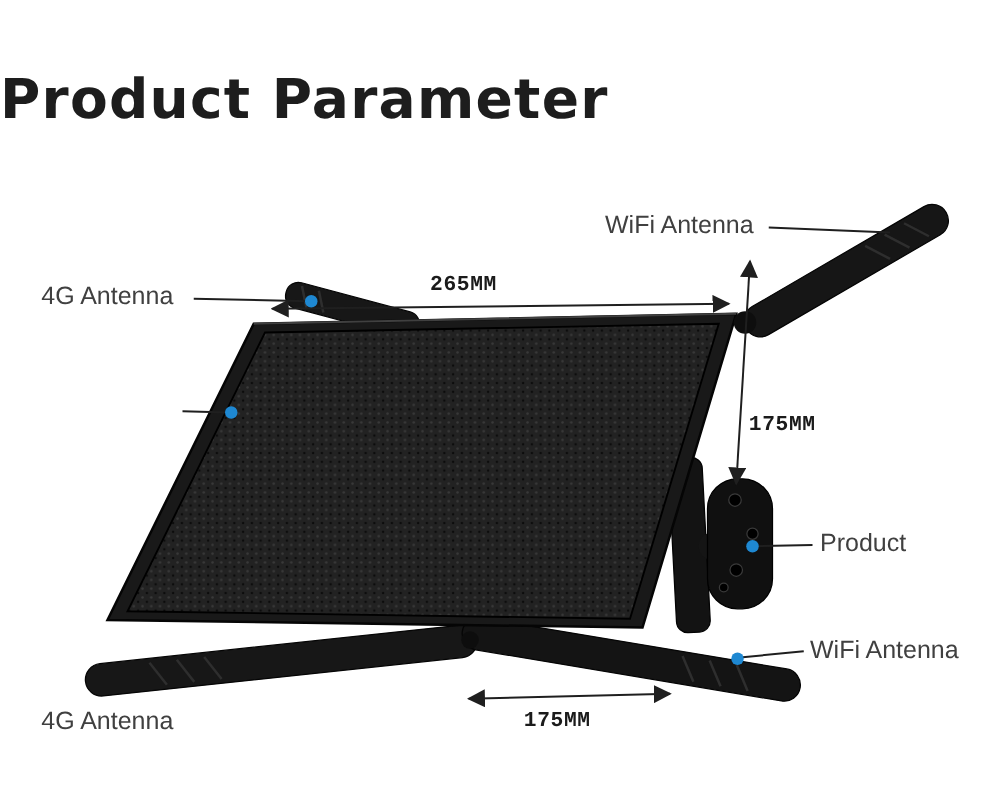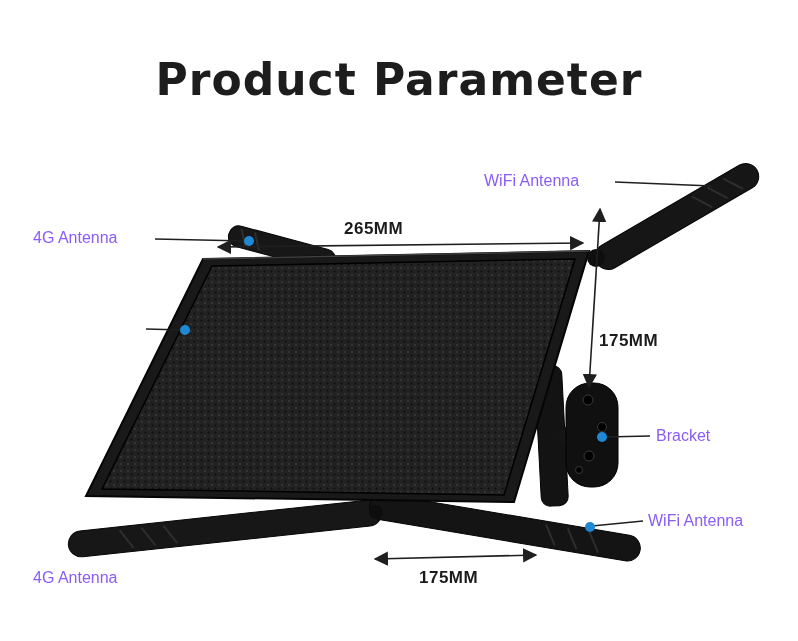--- a/index.html
+++ b/index.html
@@ -1,31 +1,31 @@
 <!DOCTYPE html>
 <html><head>
 <meta charset="utf-8">
 <style>
   html,body{margin:0;padding:0;background:#fff;}
   .stage{
     position:relative;width:798px;height:641px;background:#ffffff;
     font-family:"Liberation Sans",sans-serif;overflow:hidden;
   }
   .title{
-    position:absolute;top:54px;left:0;width:798px;text-align:center;
+    position:absolute;top:54px;left:0;width:798px;
     font-family:"DejaVu Sans",sans-serif;font-weight:700;font-size:44px;
     letter-spacing:1px;color:#1d1d1d;
   }
   .illustration{position:absolute;left:0;top:0;}
   .callout{
-    position:absolute;font-size:16px;color:#8b5cf6;white-space:nowrap;line-height:23px;
+    position:absolute;font-size:20px;color:#404040;white-space:nowrap;line-height:23px;
   }
   .meas{
     position:absolute;font-size:17px;font-weight:700;color:#1b1b1b;
-    white-space:nowrap;letter-spacing:.5px;line-height:20px;
+    white-space:nowrap;letter-spacing:.5px;line-height:20px;font-family:Liberation Mono, monospace;
   }
 </style>
 </head>
 <body>
 
 <div class="stage">
 
   <svg class="illustration" width="798" height="641" viewBox="0 0 798 641">
     <defs>
       <pattern id="mesh" patternUnits="userSpaceOnUse" width="7" height="7">
@@ -99,21 +99,21 @@
     <circle cx="249" cy="241" r="5" fill="#1e88d2"></circle>
     <circle cx="185" cy="330" r="5" fill="#1e88d2"></circle>
     <circle cx="602" cy="437" r="5" fill="#1e88d2"></circle>
     <circle cx="590" cy="527" r="5" fill="#1e88d2"></circle>
   </svg>
 
   <div class="title">Product Parameter</div>
 
   <div class="callout" style="left:484px;top:169px">WiFi Antenna</div>
   <div class="callout" style="left:33px;top:226px">4G Antenna</div>
-  <div class="callout" style="left:656px;top:424px">Bracket</div>
+  <div class="callout" style="left:656px;top:424px">Product</div>
   <div class="callout" style="left:648px;top:509px">WiFi Antenna</div>
   <div class="callout" style="left:33px;top:566px">4G Antenna</div>
 
   <div class="meas" style="left:344px;top:219px">265MM</div>
   <div class="meas" style="left:599px;top:331px">175MM</div>
   <div class="meas" style="left:419px;top:568px">175MM</div>
 
 </div>
 
 </body></html>

